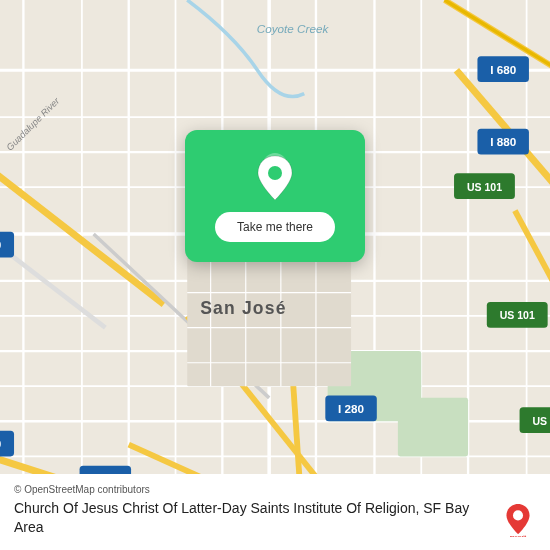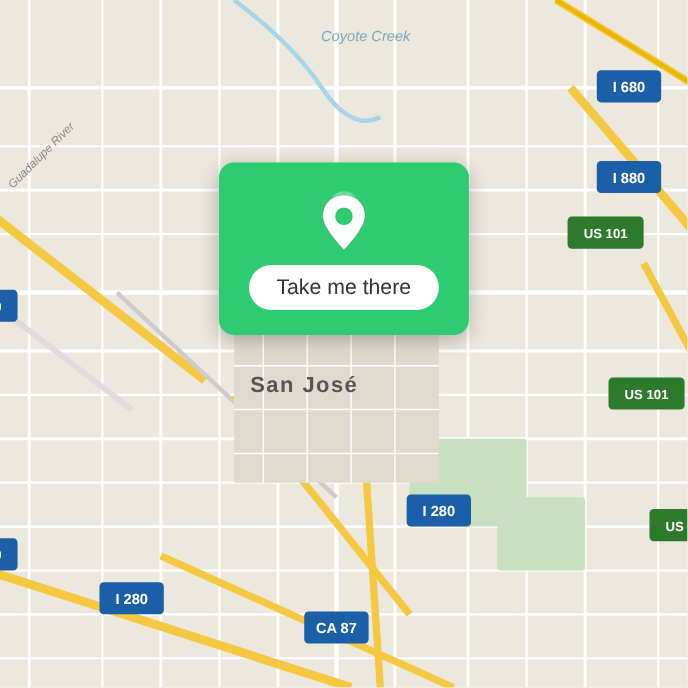--- a/index.html
+++ b/index.html
@@ -92,21 +92,21 @@
       height: 44px;
       margin-bottom: 10px;
     }
 
     #take-me-btn {
       background: white;
       color: #333;
       border: none;
       border-radius: 24px;
       padding: 8px 22px;
-      font-size: 17px;
+      font-size: 12px;
       font-weight: 500;
       cursor: pointer;
       white-space: nowrap;
     }
   </style>
 </head>
 <body>
 
 <div id="map-container">
 
@@ -223,14 +223,30 @@
     </svg>
 
     <svg width="40" height="48" viewBox="0 0 40 48" style="margin-bottom:10px; margin-top:-48px;">
       <path d="M20 2 C10 2 3 9 3 19 C3 29 20 46 20 46 C20 46 37 29 37 19 C37 9 30 2 20 2 Z" fill="white" stroke="rgba(0,0,0,0.15)" stroke-width="1"></path>
       <circle cx="20" cy="19" r="7" fill="#2ecc71"></circle>
     </svg>
 
     <button id="take-me-btn">Take me there</button>
   </div>
 
+  <div id="bottom-bar">
+    <div id="copyright">© OpenStreetMap contributors</div>
+    <div id="location-title">
+      <span id="location-name">Church Of Jesus Christ Of Latter-Day Saints Institute Of Religion, SF Bay Area</span>
+
+      <div id="moovit-logo">
+        <svg class="moovit-icon" viewBox="0 0 50 50" xmlns="http://www.w3.org/2000/svg">
+
+          <path d="M25 4 C16 4 9 11 9 20 C9 31 25 46 25 46 C25 46 41 31 41 20 C41 11 34 4 25 4 Z" fill="#e53935"></path>
+          <circle cx="25" cy="20" r="7" fill="white"></circle>
+
+          <text x="25" y="53" font-size="7" fill="#e53935" text-anchor="middle" font-family="Arial" font-weight="bold">moovit</text>
+        </svg>
+      </div>
+    </div>
+  </div>
 
 </div>
 
 </body></html>

